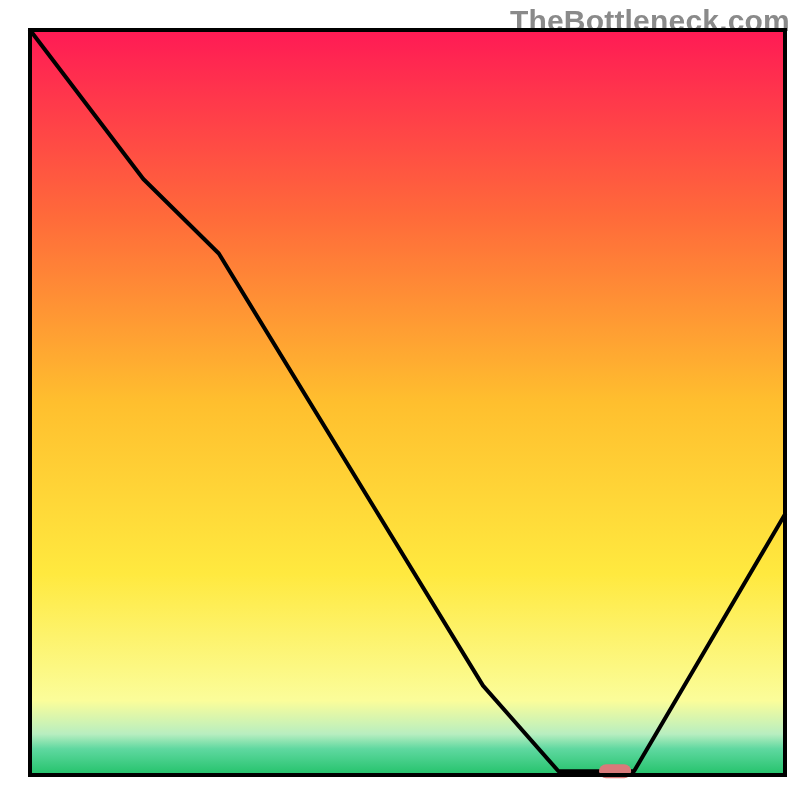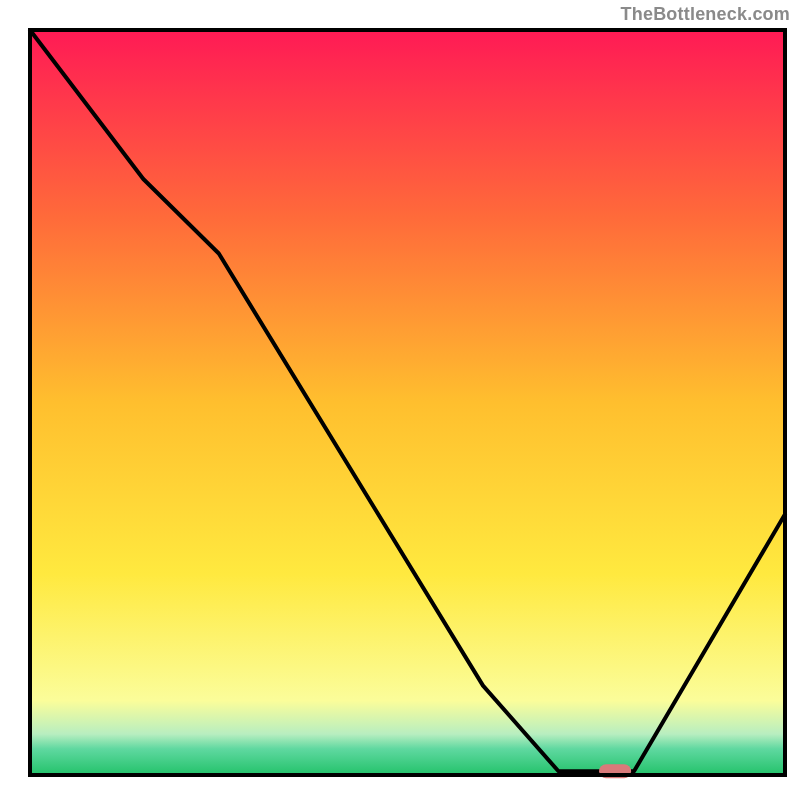--- a/index.html
+++ b/index.html
@@ -2,21 +2,21 @@
 <html><head>
 <meta charset="utf-8">
 <style>
   * { margin: 0; padding: 0; box-sizing: border-box; }
   html, body { width: 800px; height: 800px; overflow: hidden; background: #fff; }
   .wrap { position: relative; width: 800px; height: 800px; }
   .watermark {
     position: absolute;
     top: 4px; right: 10px;
     font-family: Arial, Helvetica, sans-serif;
-    font-size: 18px;
+    font-size: 30px;
     font-weight: 600;
     color: #8a8a8a;
     letter-spacing: 0.2px;
   }
   svg.plot { position: absolute; inset: 0; width: 800px; height: 800px; display: block; }
 </style>
 </head>
 <body>
 <div class="wrap">
   <div class="watermark">TheBottleneck.com</div>

